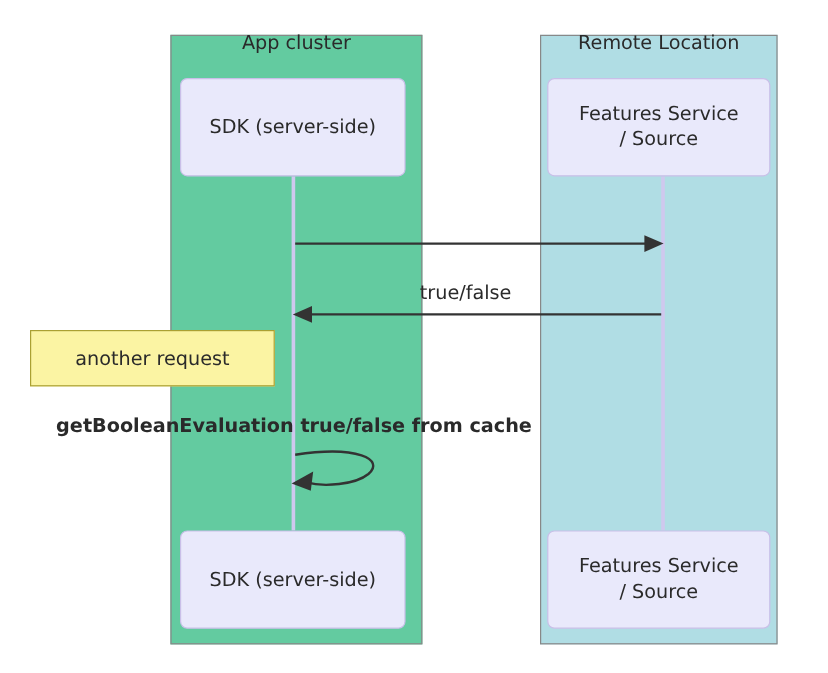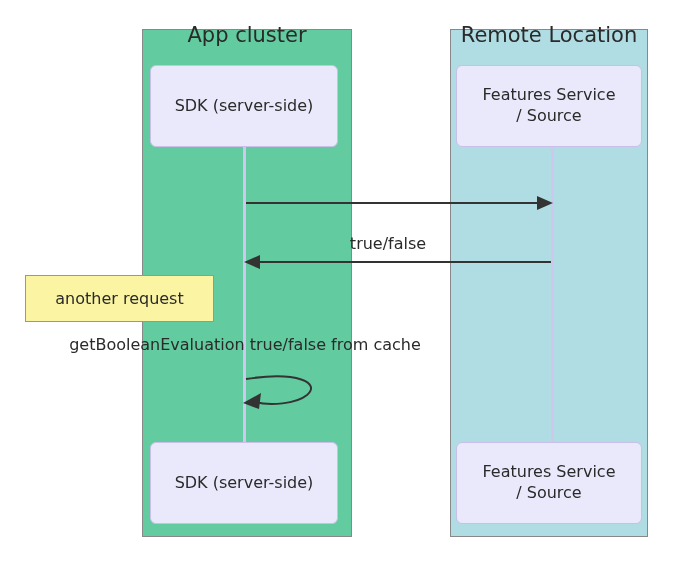--- a/index.html
+++ b/index.html
@@ -19,21 +19,21 @@
     position:relative;width:690px;height:561px;background:#ffffff;overflow:hidden;
     font-family:"DejaVu Sans","Liberation Sans",sans-serif;color:var(--text-color);
   }
   .cluster{
     position:absolute;box-sizing:border-box;
     border:1px solid var(--cluster-border);
   }
   .cluster-left{left:142px;top:29px;width:210px;height:508px;background:var(--app-cluster-fill);}
   .cluster-right{left:450px;top:29px;width:198px;height:508px;background:var(--remote-fill);}
   .cluster-label{
-    position:absolute;text-align:center;font-size:21px;line-height:19px;
+    position:absolute;text-align:center;font-size:16px;line-height:19px;
     color:var(--text-color);z-index:3;
   }
   .cluster-label-left{left:142px;top:26px;width:210px;}
   .cluster-label-right{left:450px;top:26px;width:198px;}
   .participant{
     position:absolute;box-sizing:border-box;z-index:2;
     background:var(--participant-fill);border:1px solid var(--participant-border);
     border-radius:6px;display:flex;align-items:center;justify-content:center;
     text-align:center;font-size:16px;line-height:1.3;white-space:pre-line;
   }
@@ -49,23 +49,23 @@
   .ll-right{left:551px;}
   .overlay{position:absolute;left:0;top:0;z-index:4;pointer-events:none;}
   .arrow-line{stroke:var(--arrow-color);stroke-width:2;fill:none;}
   .arrow-head{fill:var(--arrow-color);stroke:none;}
   .msg-label{
     position:absolute;transform:translateX(-50%);white-space:nowrap;
     font-size:16px;color:var(--text-color);z-index:5;
   }
   .msg-1{left:398px;top:176px;}
   .msg-2{left:388px;top:234px;}
-  .msg-3{left:245px;top:335px;}
+  .msg-3{left:245px;top:345px;font-weight:bold;}
   .note{
-    position:absolute;left:25px;top:275px;width:189px;height:47px;
+    position:absolute;left:25px;top:275px;width:204px;height:47px;
     box-sizing:border-box;background:var(--note-fill);
     border:1px solid var(--note-border);z-index:6;
     display:flex;align-items:center;justify-content:center;
     font-size:16px;color:var(--text-color);
   }
 </style>
 </head>
 <body>
 
 <div class="canvas">

